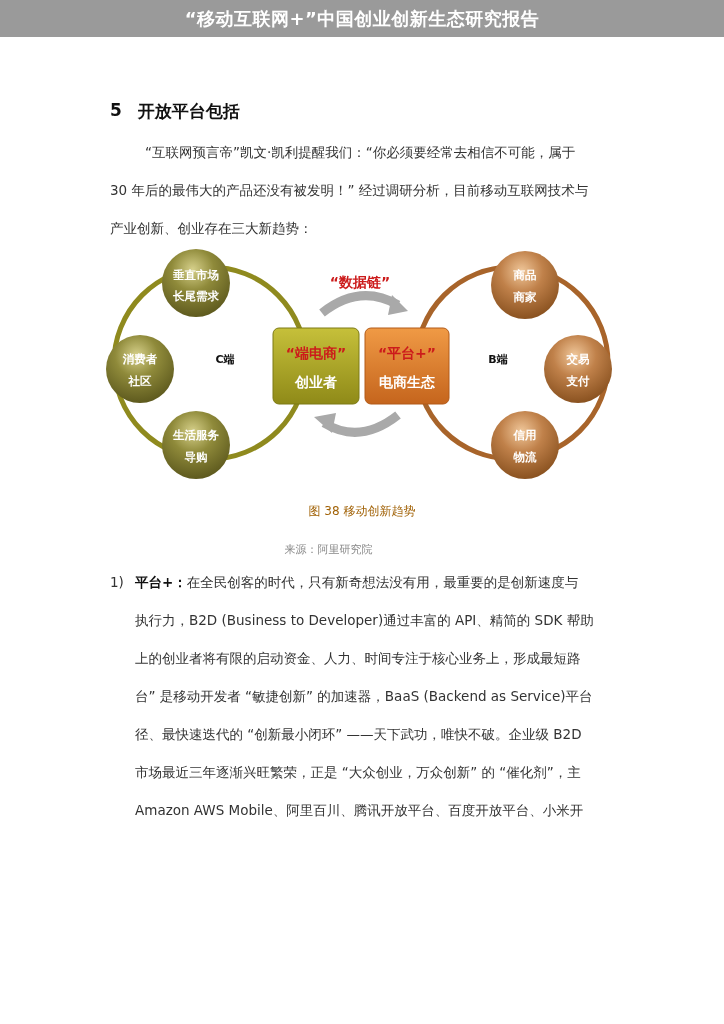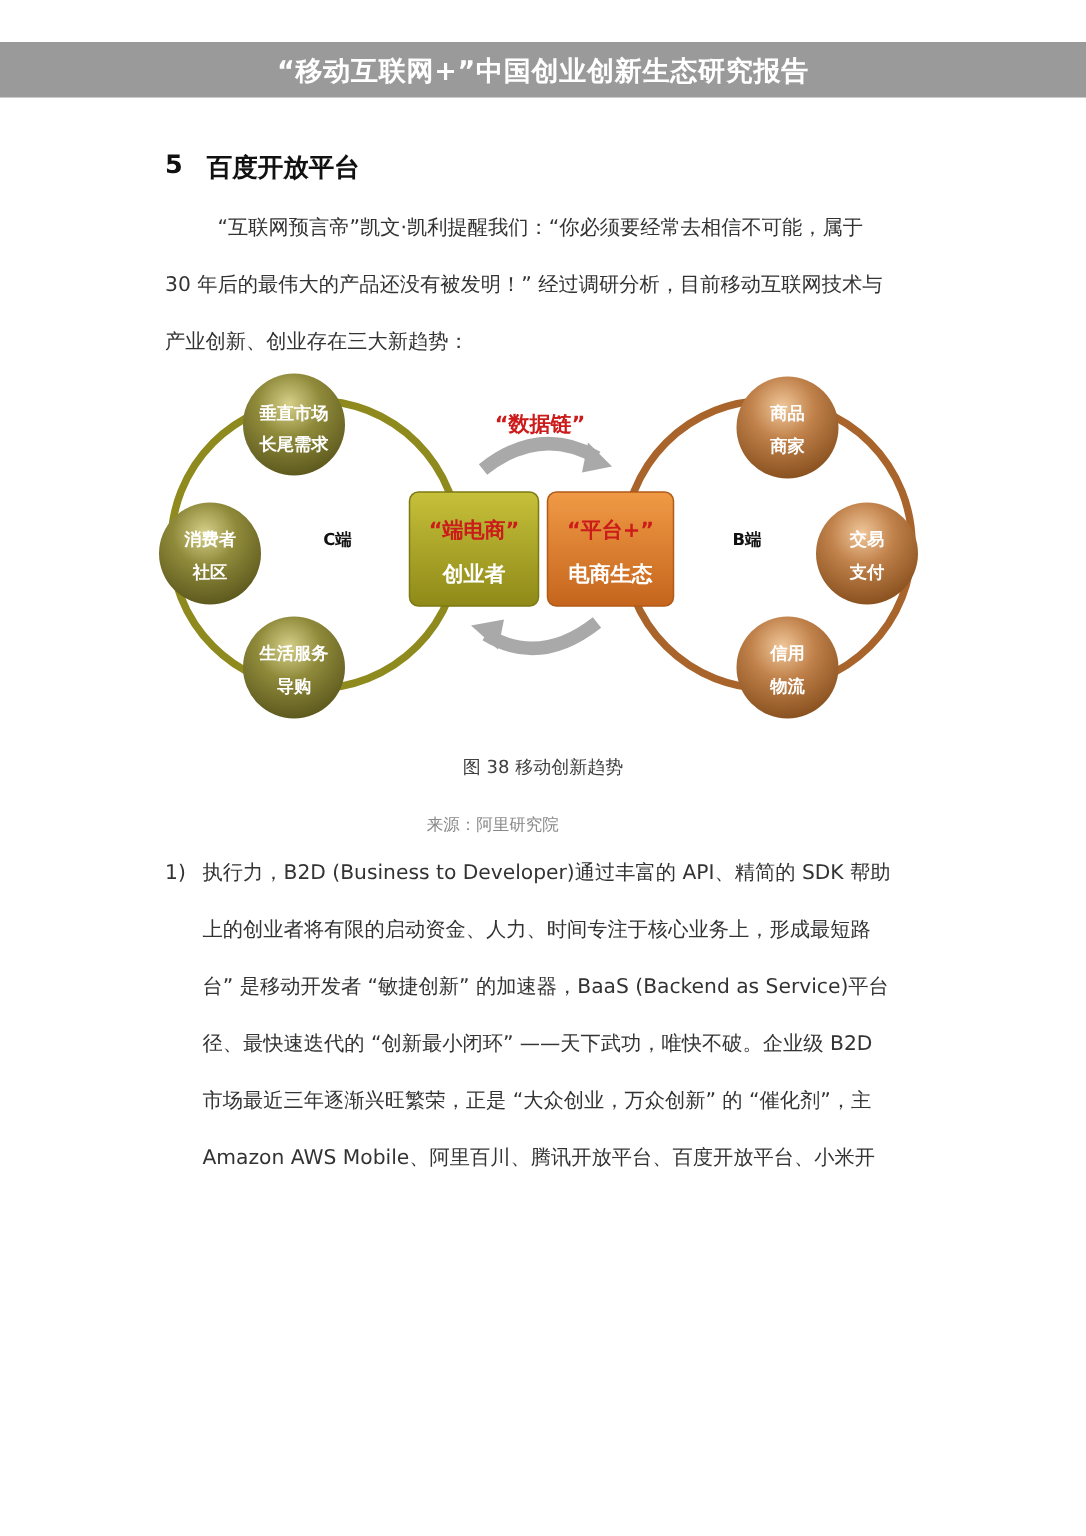--- a/index.html
+++ b/index.html
@@ -2,58 +2,58 @@
 <html><head>
 <meta charset="utf-8">
 <style>
   html, body { margin:0; padding:0; }
   body {
     width:724px; height:1024px; background:#ffffff; position:relative; overflow:hidden;
     font-family:"DejaVu Sans", "Liberation Sans", sans-serif; color:#333;
   }
   .header-bar {
     position:absolute; left:0; top:0; width:724px; height:37px; background:#9a9a9a;
-    display:flex; align-items:center; justify-content:center;margin-top:28px;
+    display:flex; align-items:center; justify-content:center;
   }
   .header-title { color:#ffffff; font-size:18px; font-weight:bold; letter-spacing:0.5px; }
   .section-heading {
     position:absolute; left:110px; top:100px; font-size:17px; font-weight:bold; color:#111;
     display:flex; gap:16px;
   }
   .para {
     position:absolute; left:110px; width:506px; font-size:13.5px; color:#333; line-height:38px;
   }
   .para .line { display:block; white-space:nowrap; }
   .intro { top:133px; }
   .intro .indent { padding-left:35px; }
   .diagram { position:absolute; left:100px; top:245px; width:520px; height:235px; }
   .bubble-text { fill:#ffffff; font-size:11.5px; font-weight:bold; }
   .caption {
-    position:absolute; left:0; width:724px; text-align:center; top:503px; font-size:12px; color:#404040;
+    position:absolute; left:0; width:724px; text-align:center; top:503px; font-size:12px; color:#a16207;
   }
   .source {
     position:absolute; left:0; width:657px; text-align:center; top:542px; font-size:11px; color:#888;
   }
   .list-block { position:absolute; left:110px; top:563px; width:510px; font-size:13.5px; color:#333; line-height:38px; }
   .list-num { position:absolute; left:0; top:0; }
   .list-body { position:absolute; left:25px; top:0; width:485px; }
   .list-body .line { display:block; white-space:nowrap; }
   .bold-term { font-weight:bold; color:#111; }
   .page-number { position:absolute; left:0; width:724px; text-align:right; top:937px; font-size:15px; color:#222;padding-left:40px; }
 </style>
 </head>
 <body>
 
 <div class="header-bar">
   <span class="header-title">“移动互联网+”中国创业创新生态研究报告</span>
 </div>
 
 <div class="section-heading">
   <span>5</span>
-  <span>百度开放平台</span>
+  <span>开放平台包括</span>
 </div>
 
 <div class="para intro">
   <span class="line indent">“互联网预言帝”凯文·凯利提醒我们：“你必须要经常去相信不可能，属于</span>
   <span class="line">30 年后的最伟大的产品还没有被发明！” 经过调研分析，目前移动互联网技术与</span>
   <span class="line">产业创新、创业存在三大新趋势：</span>
 </div>
 
 <div class="diagram">
   <svg width="520" height="235" viewBox="0 0 520 235" xmlns="http://www.w3.org/2000/svg">
@@ -145,20 +145,21 @@
     </g>
   </svg>
 </div>
 
 <div class="caption">图 38  移动创新趋势</div>
 <div class="source">来源：阿里研究院</div>
 
 <div class="list-block">
   <span class="list-num">1)</span>
   <div class="list-body">
+    <span class="line"><span class="bold-term">平台+：</span><span>在全民创客的时代，只有新奇想法没有用，最重要的是创新速度与</span></span>
     <span class="line">执行力，B2D (Business to Developer)通过丰富的 API、精简的 SDK 帮助</span>
     <span class="line">上的创业者将有限的启动资金、人力、时间专注于核心业务上，形成最短路</span>
     <span class="line">台” 是移动开发者 “敏捷创新” 的加速器，BaaS (Backend as Service)平台</span>
     <span class="line">径、最快速迭代的 “创新最小闭环” ——天下武功，唯快不破。企业级 B2D</span>
     <span class="line">市场最近三年逐渐兴旺繁荣，正是 “大众创业，万众创新” 的 “催化剂”，主</span>
     <span class="line">Amazon AWS Mobile、阿里百川、腾讯开放平台、百度开放平台、小米开</span>
   </div>
 </div>
 
 <div class="page-number">29</div>

